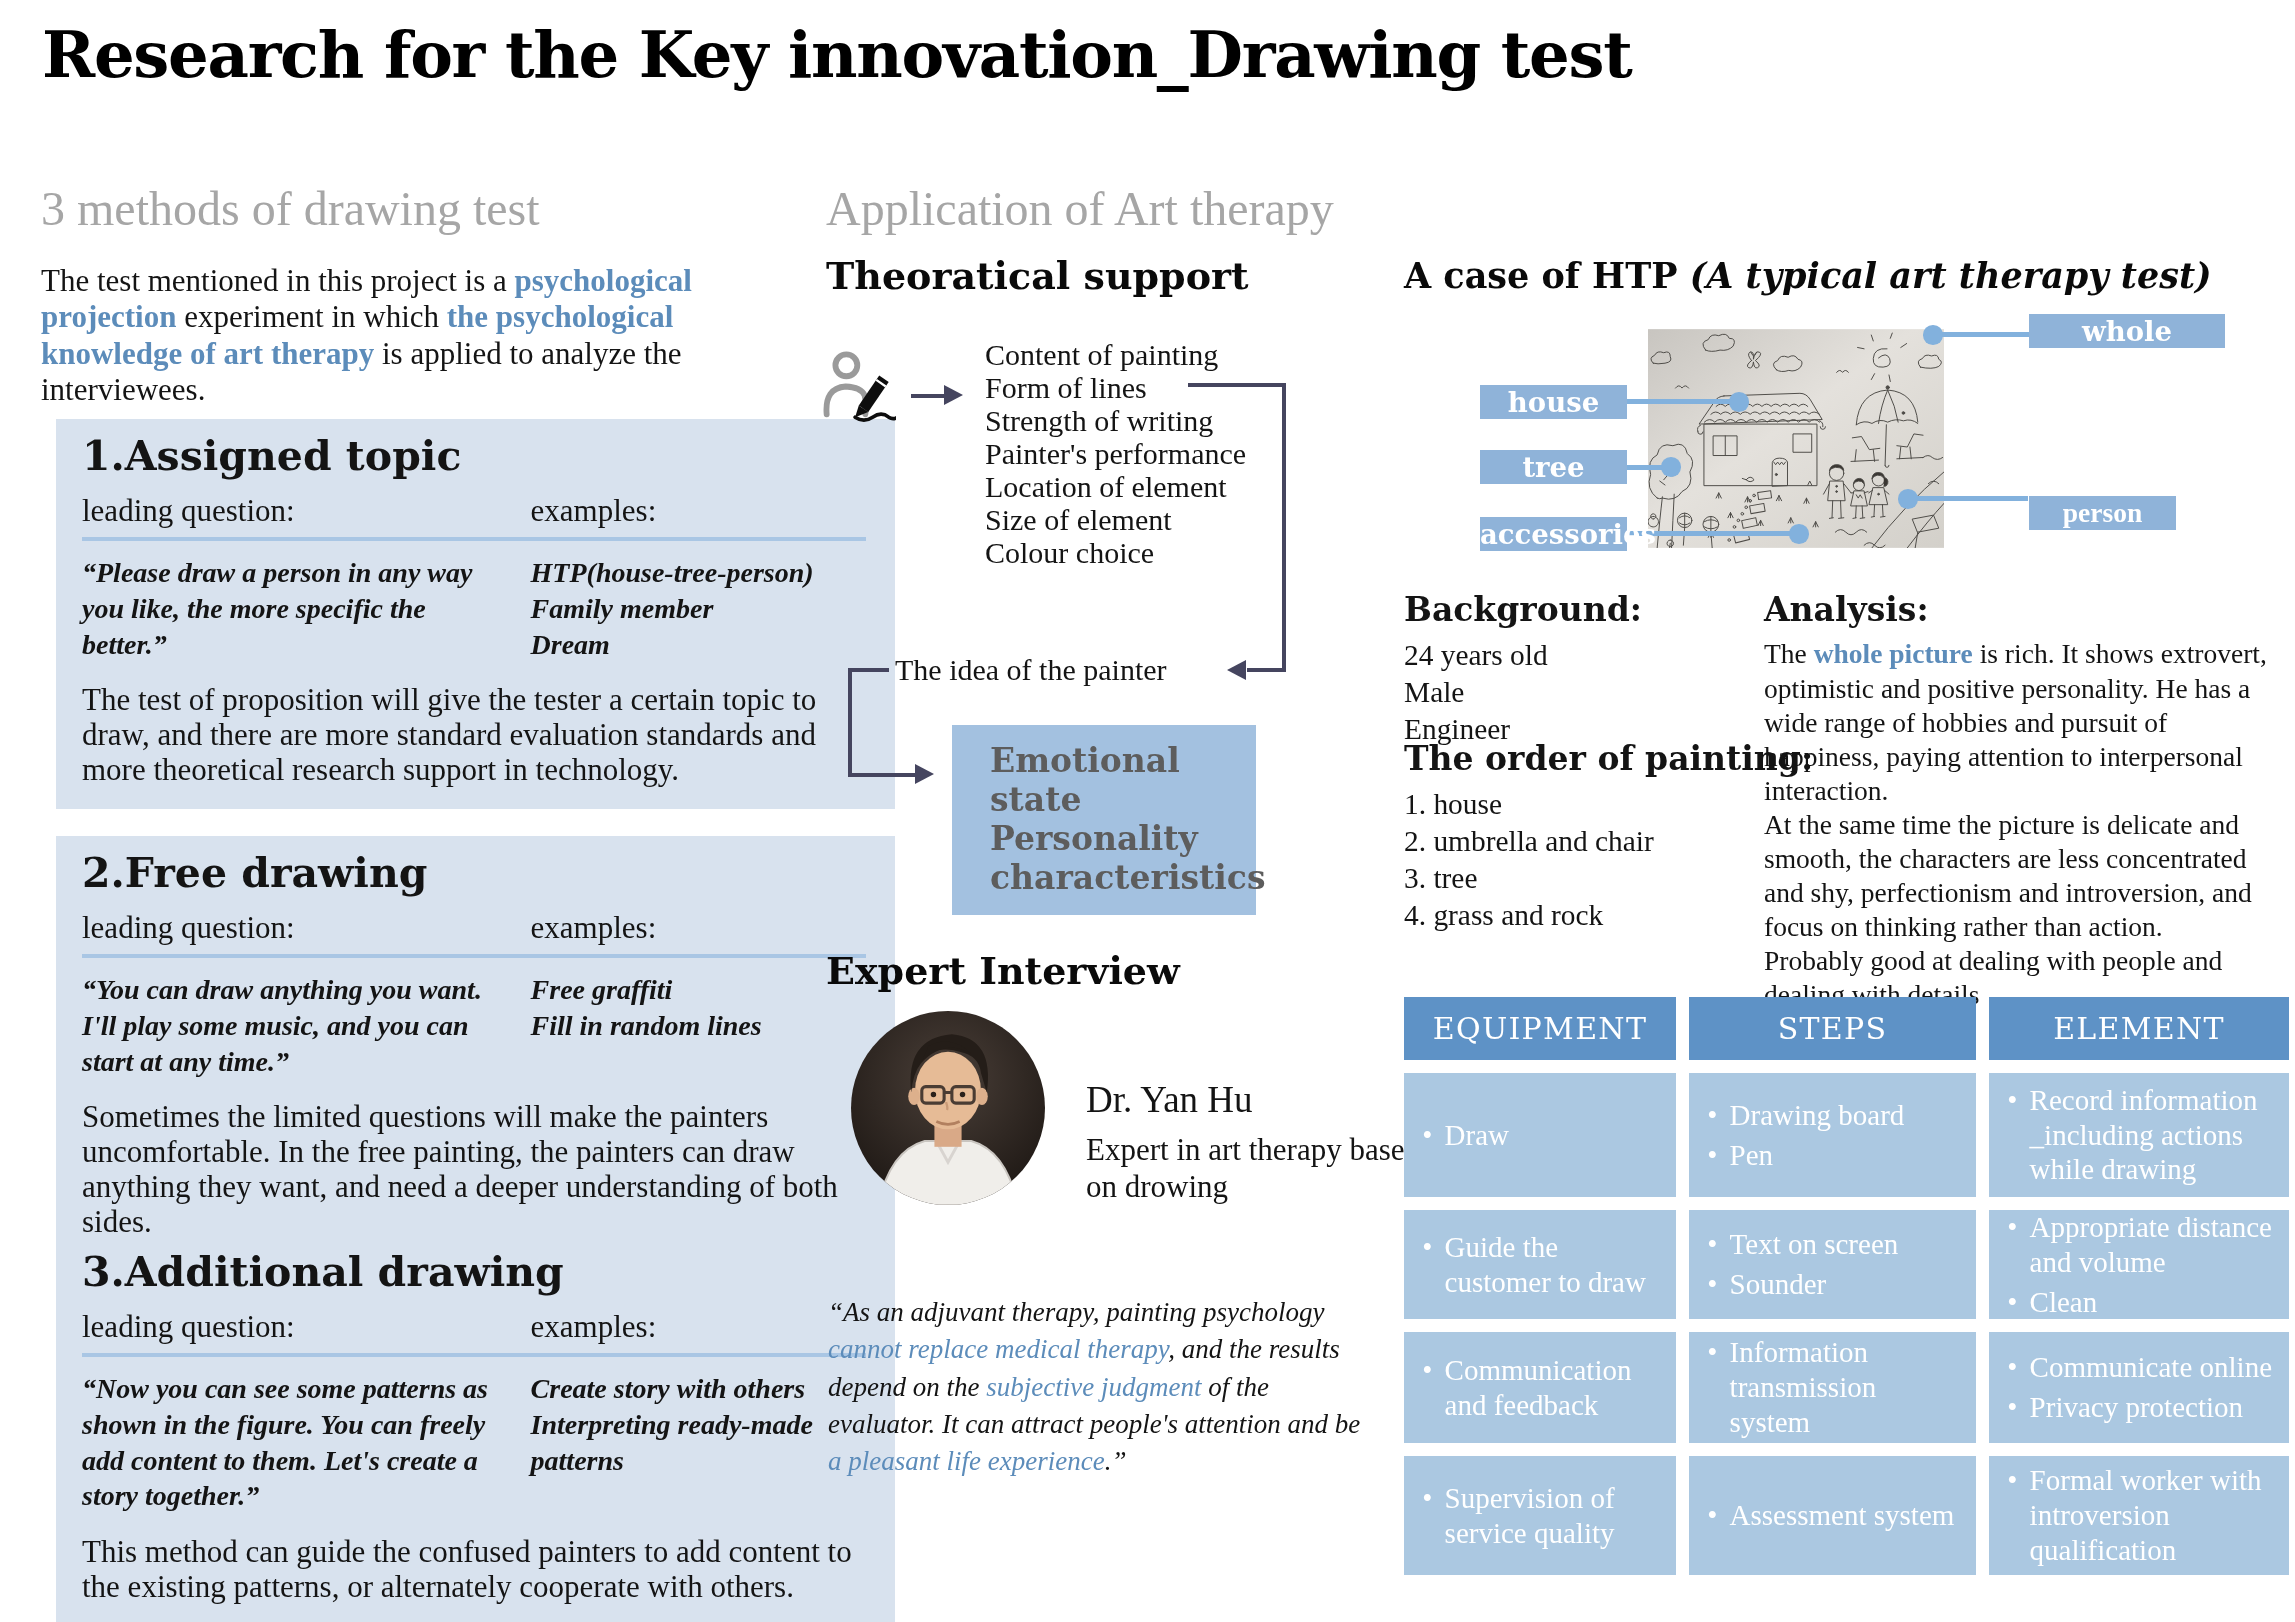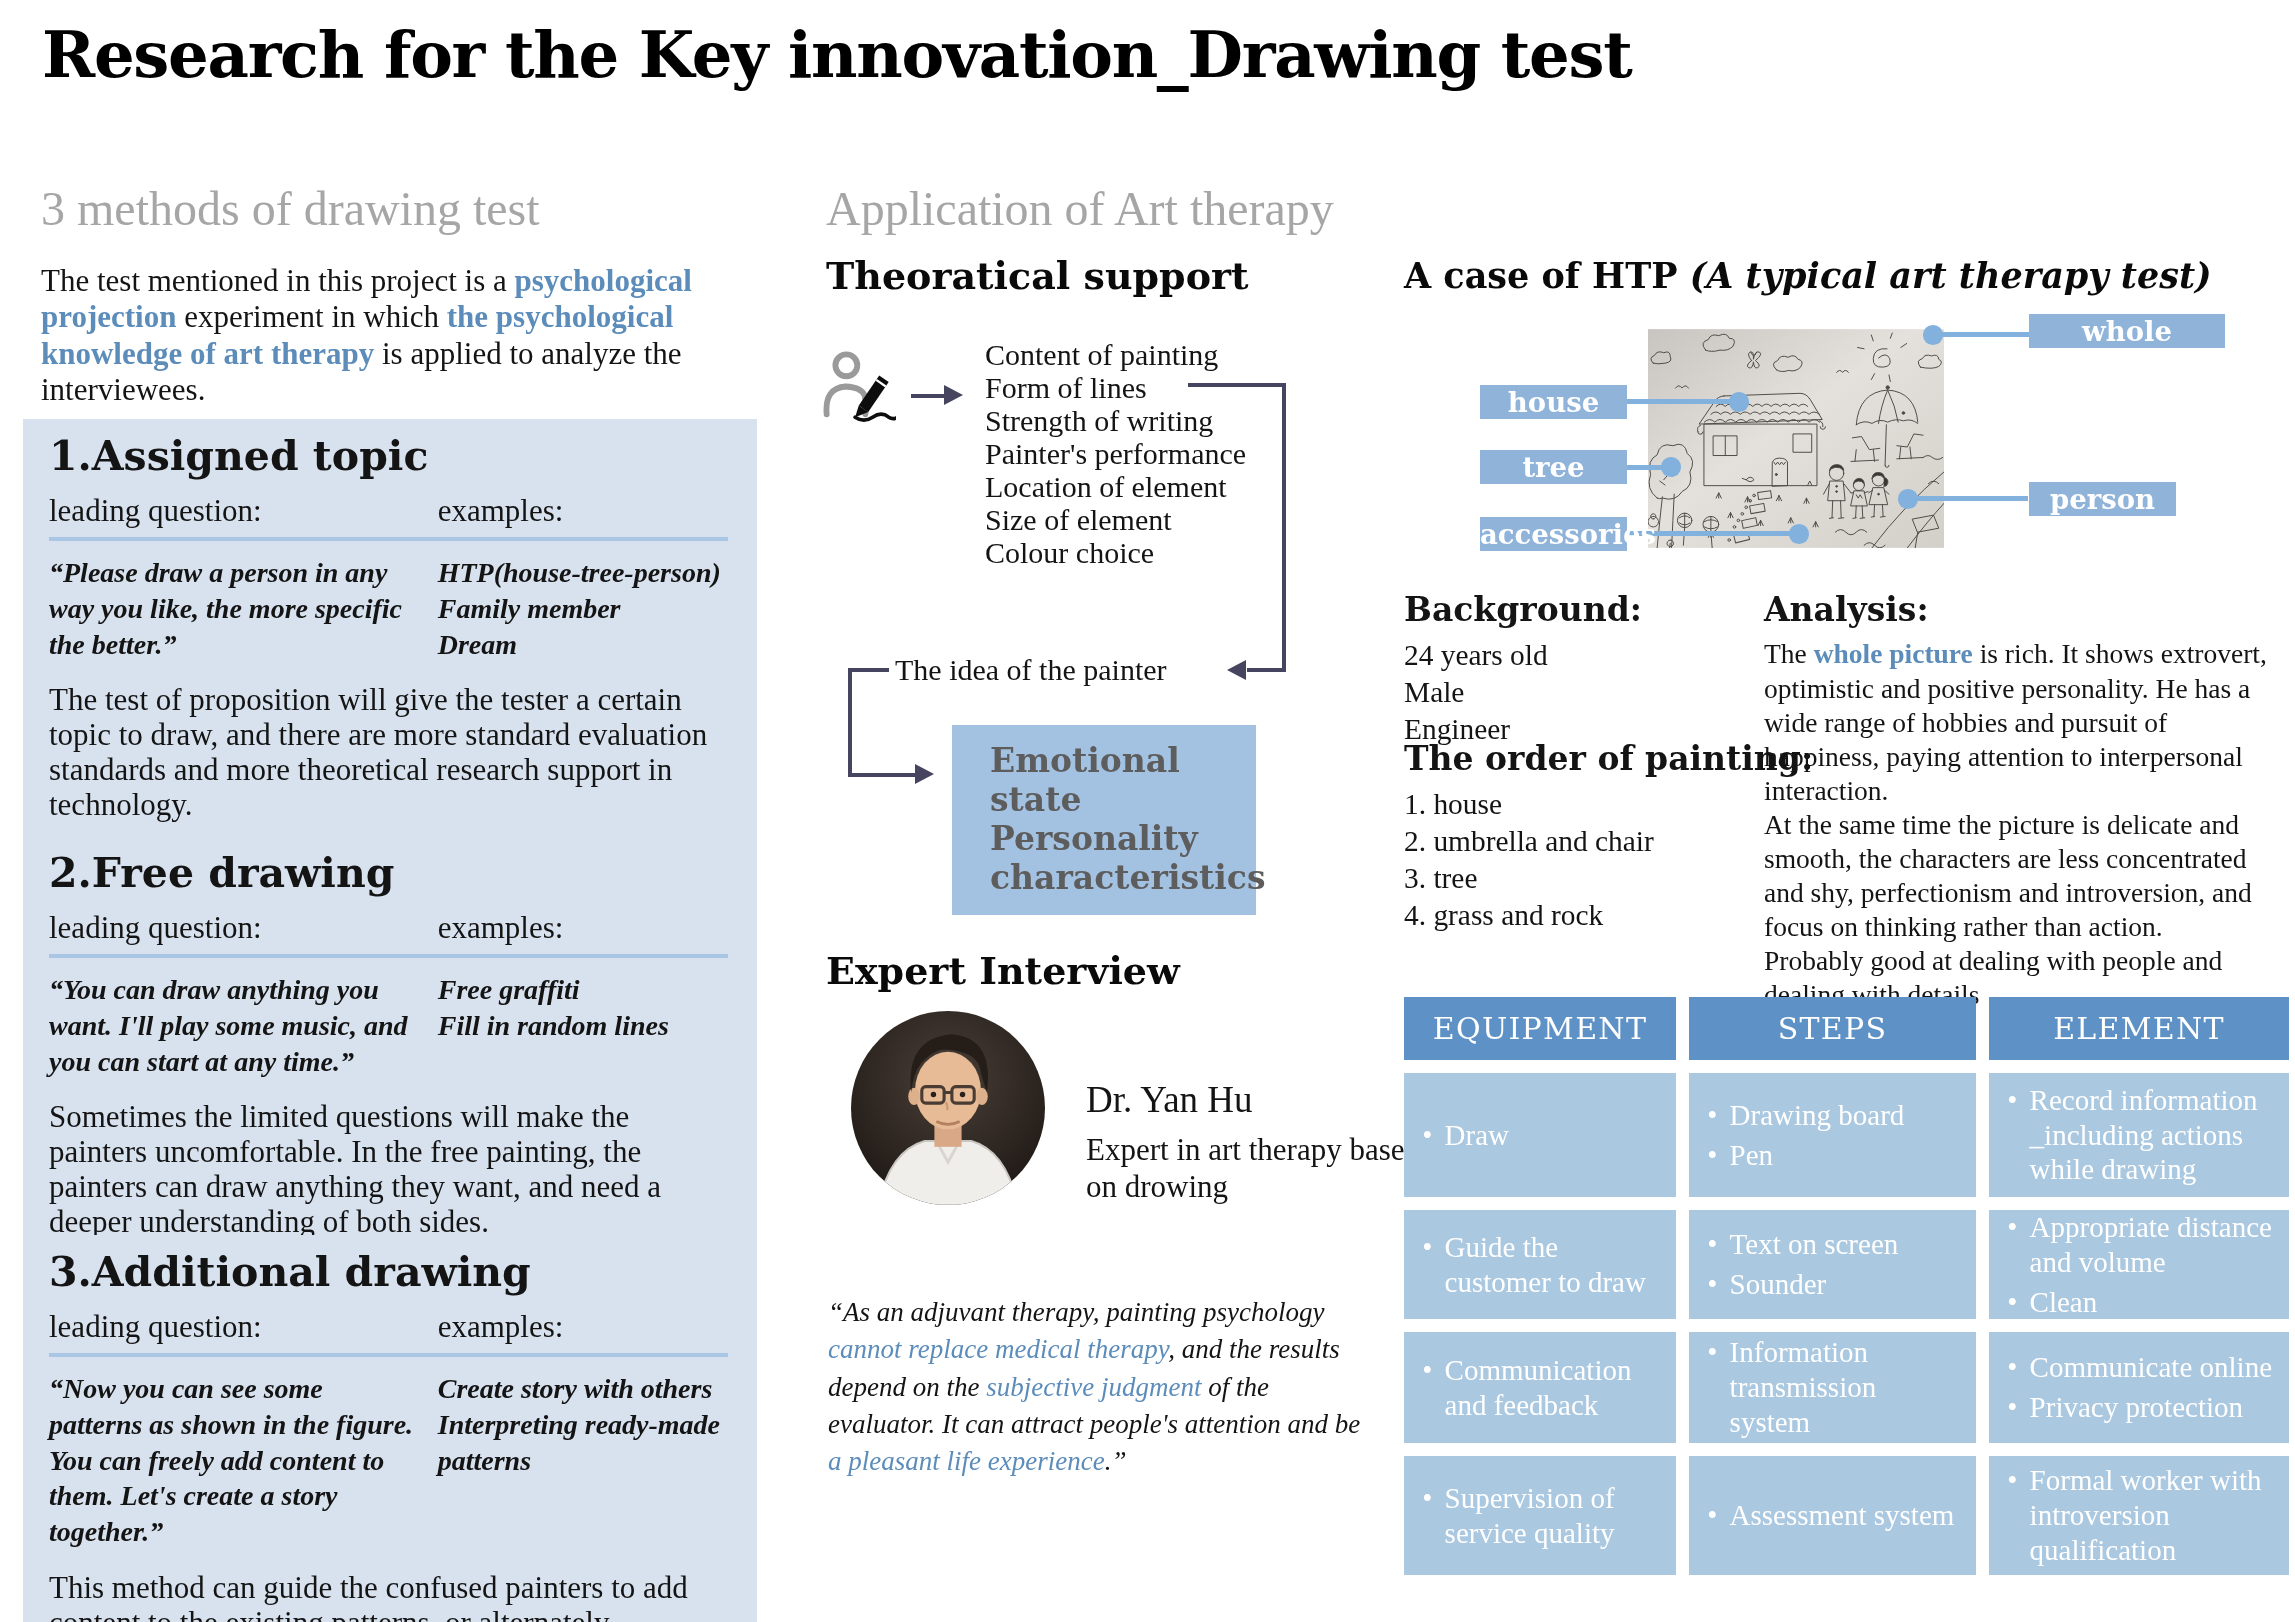--- a/index.html
+++ b/index.html
@@ -18,21 +18,21 @@
   }
   #h-left{left:41px;}
   #h-mid{left:826px;}
   .subhead{position:absolute;margin:0;font:bold 38px/1.1 "DejaVu Serif",serif;color:#0a0a0a;}
   
   #intro{position:absolute;left:41px;top:263px;width:772px;margin:0;font-size:31px;line-height:1.17;}
   .accent{color:var(--accent_blue,#5c8cba);font-weight:bold;}
   .accent-it{color:var(--accent_blue,#5c8cba);}
   
   .method-box{
-    position:absolute;left:23px;width:734px;background:var(--box_bg,#d8e2ee);
+    position:absolute;left:56px;width:839px;background:var(--box_bg,#d8e2ee);
     padding:10.5px 26px 22px 26px;box-sizing:border-box;
   }
   #box1{top:419px;min-height:361px;}
   #box2{top:836px;min-height:383px;}
   #box3{top:1235px;min-height:370px;}
   .method-box h3{margin:5.2px 0 15.7px 0;font:bold 41px/1.05 "DejaVu Serif",serif;}
   .lbl-row{display:flex;font-size:31px;}
   .lbl-row .l1{width:57%;}
   .lbl-row .l2{width:43%;}
   .rule{height:3.3px;background:var(--divider_blue,#a9c6e4);margin:7.9px 2.6px 14.4px 0;}
@@ -64,21 +64,21 @@
   #case-head em{font-style:italic;}
   #drawing{position:absolute;left:1648px;top:329px;width:296px;height:219px;}
   .chip{
     position:absolute;height:34px;background:var(--chip_blue,#8fb3d9);color:#fff;
     font:bold 27.5px/34px "DejaVu Serif",serif;text-align:center;
   }
   #chip-whole{left:2029px;top:314px;width:196px;}
   #chip-house{left:1480px;top:385px;width:147px;}
   #chip-tree{left:1480px;top:450px;width:147px;}
   #chip-acc{left:1480px;top:517px;width:147px;}
-  #chip-person{left:2029px;top:482px;width:147px;}
+  #chip-person{left:2029px;top:496px;width:147px;font-family:Liberation Serif, serif;}
   .connector{position:absolute;height:5.2px;background:var(--connector_blue,#82b1dd);}
   .dot{position:absolute;width:19.6px;height:19.6px;border-radius:50%;background:var(--connector_blue,#82b1dd);}
   
   .block-label{font:bold 33px/1.2 "DejaVu Serif",serif;margin:0 0 7.9px 0;}
   #bg-block{position:absolute;left:1404px;top:590px;font-size:29.4px;line-height:1.25;}
   #order-block{position:absolute;left:1404px;top:739px;font-size:29.4px;line-height:1.25;}
   #analysis-block{position:absolute;left:1764px;top:590px;width:507px;font-size:27.5px;line-height:1.24;}
   
   #steps-table{
     position:absolute;left:1404px;top:997px;width:885px;

